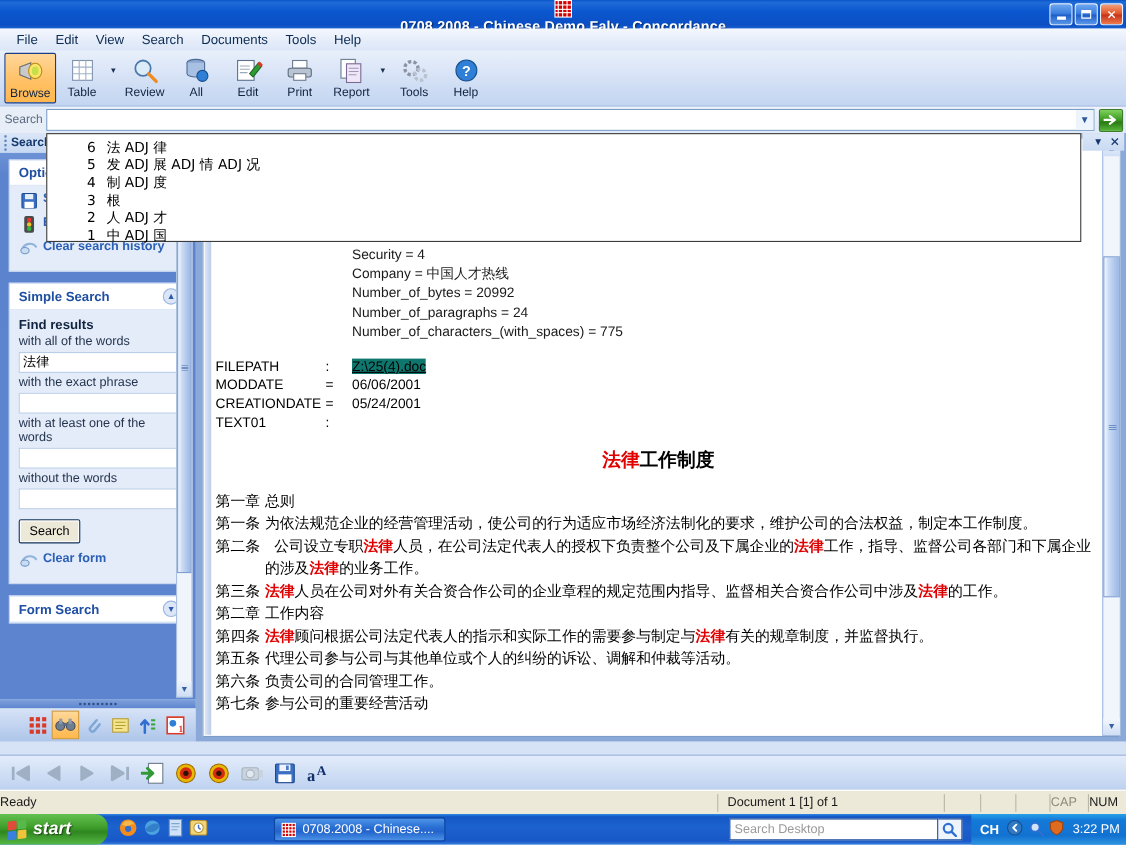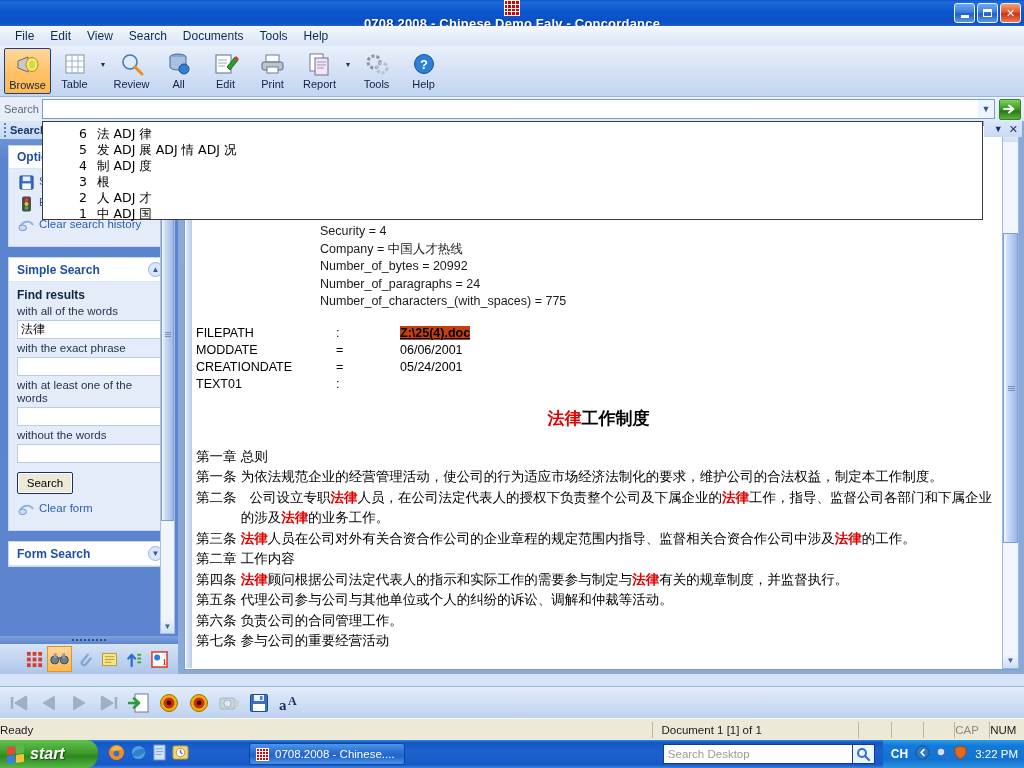--- a/index.html
+++ b/index.html
@@ -113,21 +113,21 @@
     background:#fff;padding:4px 8px;font-weight:bold;color:#1f4fa3;font-size:12px;
     display:flex;align-items:center;justify-content:space-between;
     border-bottom:1px solid #dbe6f7;
   }
   .chev{
     width:15px;height:15px;border-radius:50%;background:#dbe7f9;border:1px solid #9ab6e0;
     display:flex;align-items:center;justify-content:center;color:#2b5ba8;font-size:8px;
     box-sizing:border-box;
   }
   .panel-body{padding:6px 8px 8px 8px;}
-  .opt-row{display:flex;align-items:flex-start;margin-bottom:6px;}
+  .opt-row{display:flex;align-items:flex-start;margin-bottom:6px;font-weight:bold;}
   .opt-row .ico{width:18px;flex:0 0 18px;margin-right:4px;display:flex;justify-content:center;}
   .opt-row .lnk{color:#2a5fb5;font-size:11.5px;line-height:13px;}
   .fld-label{color:#24354d;font-size:11.5px;margin:3px 0 2px;line-height:13px;}
   .fld-input{
     width:100%;height:19px;background:#fff;border:1px solid #b9cce8;box-sizing:border-box;
     font-size:12px;padding:1px 3px;font-family:"Liberation Sans","DejaVu Sans",sans-serif;
     outline:none;color:#000;
   }
   .searchbtn{
     margin-top:9px;width:56px;height:22px;background:#ece9d8;border:1px solid #16365f;
@@ -168,25 +168,25 @@
     position:absolute;left:184px;top:125px;width:834px;height:545px;
     background:#fff;border:1px solid #7e9cc9;box-sizing:border-box;overflow:hidden;
   }
   .docscroll-x{position:absolute;left:186px;top:127px;width:6px;height:541px;
     background:linear-gradient(90deg,#dfe8f6,#b9cce8);}
   .doctext{
     position:absolute;left:196px;top:127px;width:805px;height:541px;overflow:hidden;
     font-family:"Liberation Sans","DejaVu Sans",sans-serif;
   }
   .meta-line{font-size:12.5px;color:#1a1a1a;margin-left:124px;line-height:17.6px;white-space:pre;}
-  .fieldrow{display:flex;font-size:12.5px;line-height:17px;color:#000;gap:40px;}
+  .fieldrow{display:flex;font-size:12.5px;line-height:17px;color:#000;}
   .fieldrow .fname{width:100px;flex:0 0 100px;}
   .fieldrow .fsep{width:24px;flex:0 0 24px;}
   .fieldrow .fval{flex:1;}
-  .hl{background:#c2410c;text-decoration:underline;font-weight:bold;}
+  .hl{background:#0f766e;text-decoration:underline;}
   .doc-title{
     text-align:center;font-size:17px;font-weight:bold;color:#000;margin:14px 0 0 0;
     font-family:"DejaVu Sans","Liberation Sans",sans-serif;
   }
   .doc-title .kw{color:#e00000;}
   .cn{
     font-family:"DejaVu Sans","Liberation Sans",sans-serif;
     font-size:13.5px;line-height:20.5px;color:#000;white-space:pre-wrap;
   }
   .cn .kw{color:#e00000;font-weight:bold;}

